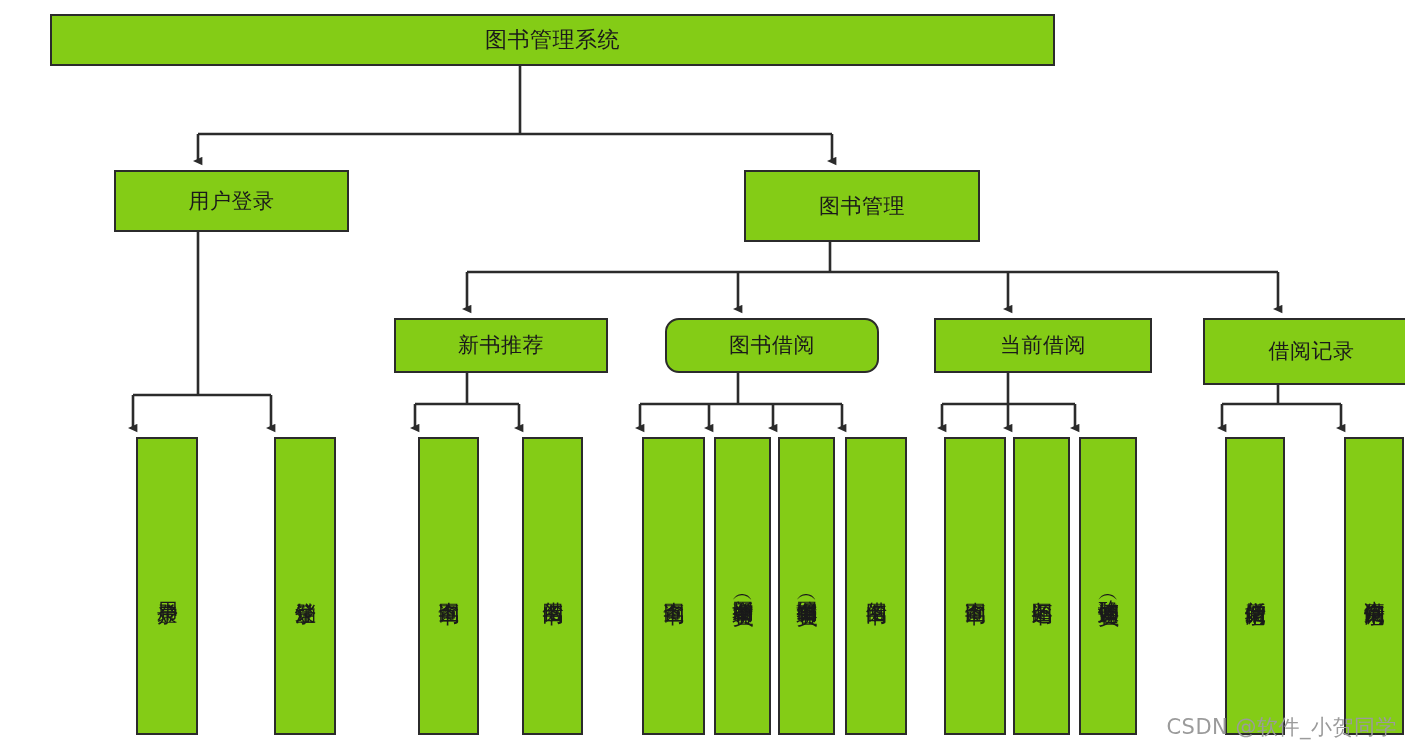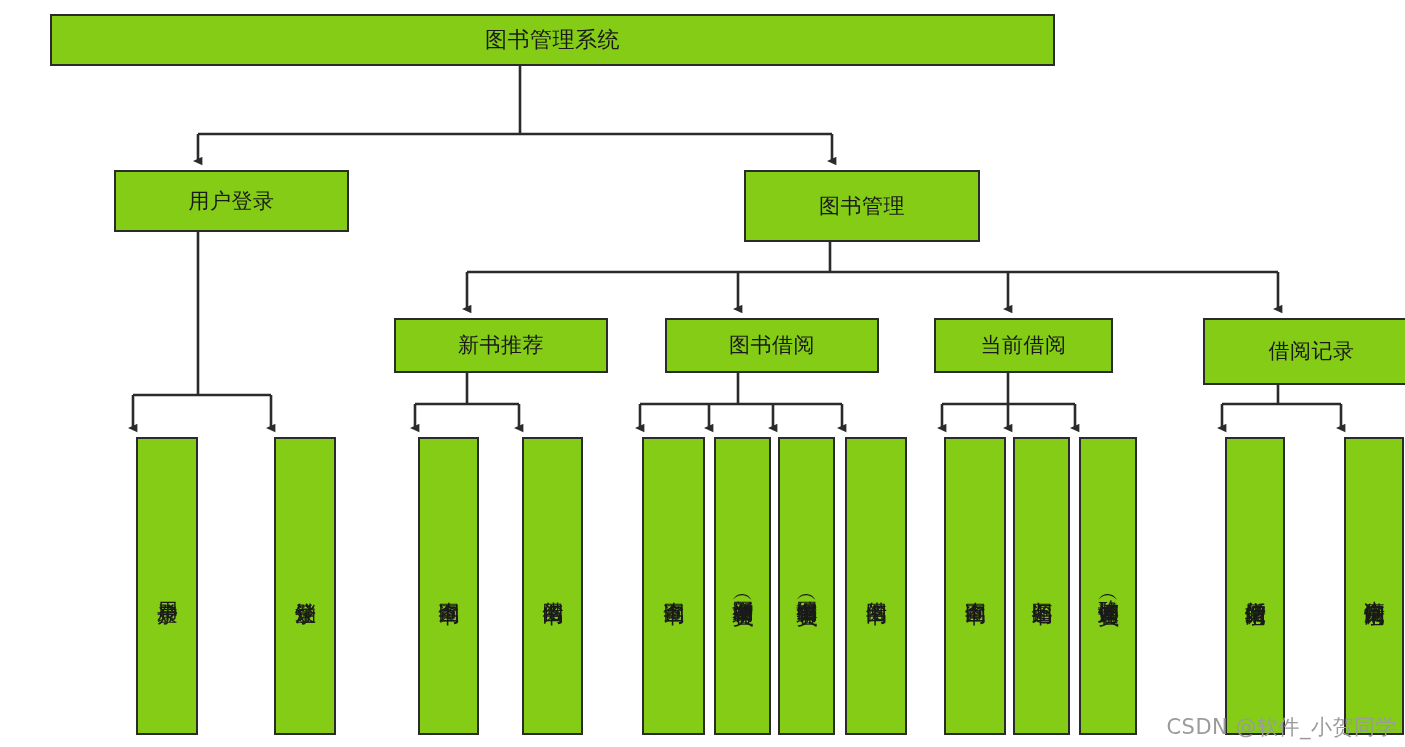--- a/index.html
+++ b/index.html
@@ -136,24 +136,24 @@
   <div class="node-box" style="left:81px; top:170px; width:235px; height:62px;">
     <span class="node-label">用户登录</span>
   </div>
   <div class="node-box" style="left:711px; top:170px; width:236px; height:72px;">
     <span class="node-label">图书管理</span>
   </div>
 
   <div class="node-box" style="left:361px; top:318px; width:214px; height:55px;">
     <span class="node-label">新书推荐</span>
   </div>
-  <div class="node-box" style="left:632px; top:318px; width:214px; height:55px;">
+  <div class="node-box" style="left:632px; top:318px; width:214px; height:55px;border-radius:14px;">
     <span class="node-label">图书借阅</span>
   </div>
-  <div class="node-box" style="left:901px; top:318px; width:179px; height:55px;">
+  <div class="node-box" style="left:901px; top:318px; width:218px; height:55px;">
     <span class="node-label">当前借阅</span>
   </div>
   <div class="node-box" style="left:1170px; top:318px; width:217px; height:67px;">
     <span class="node-label">借阅记录</span>
   </div>
 
   <div class="node-box leaf" style="left:103px; top:437px; width:62px; height:298px;">
     <span class="node-label">用户登录</span>
   </div>
   <div class="node-box leaf" style="left:241px; top:437px; width:62px; height:298px;">

